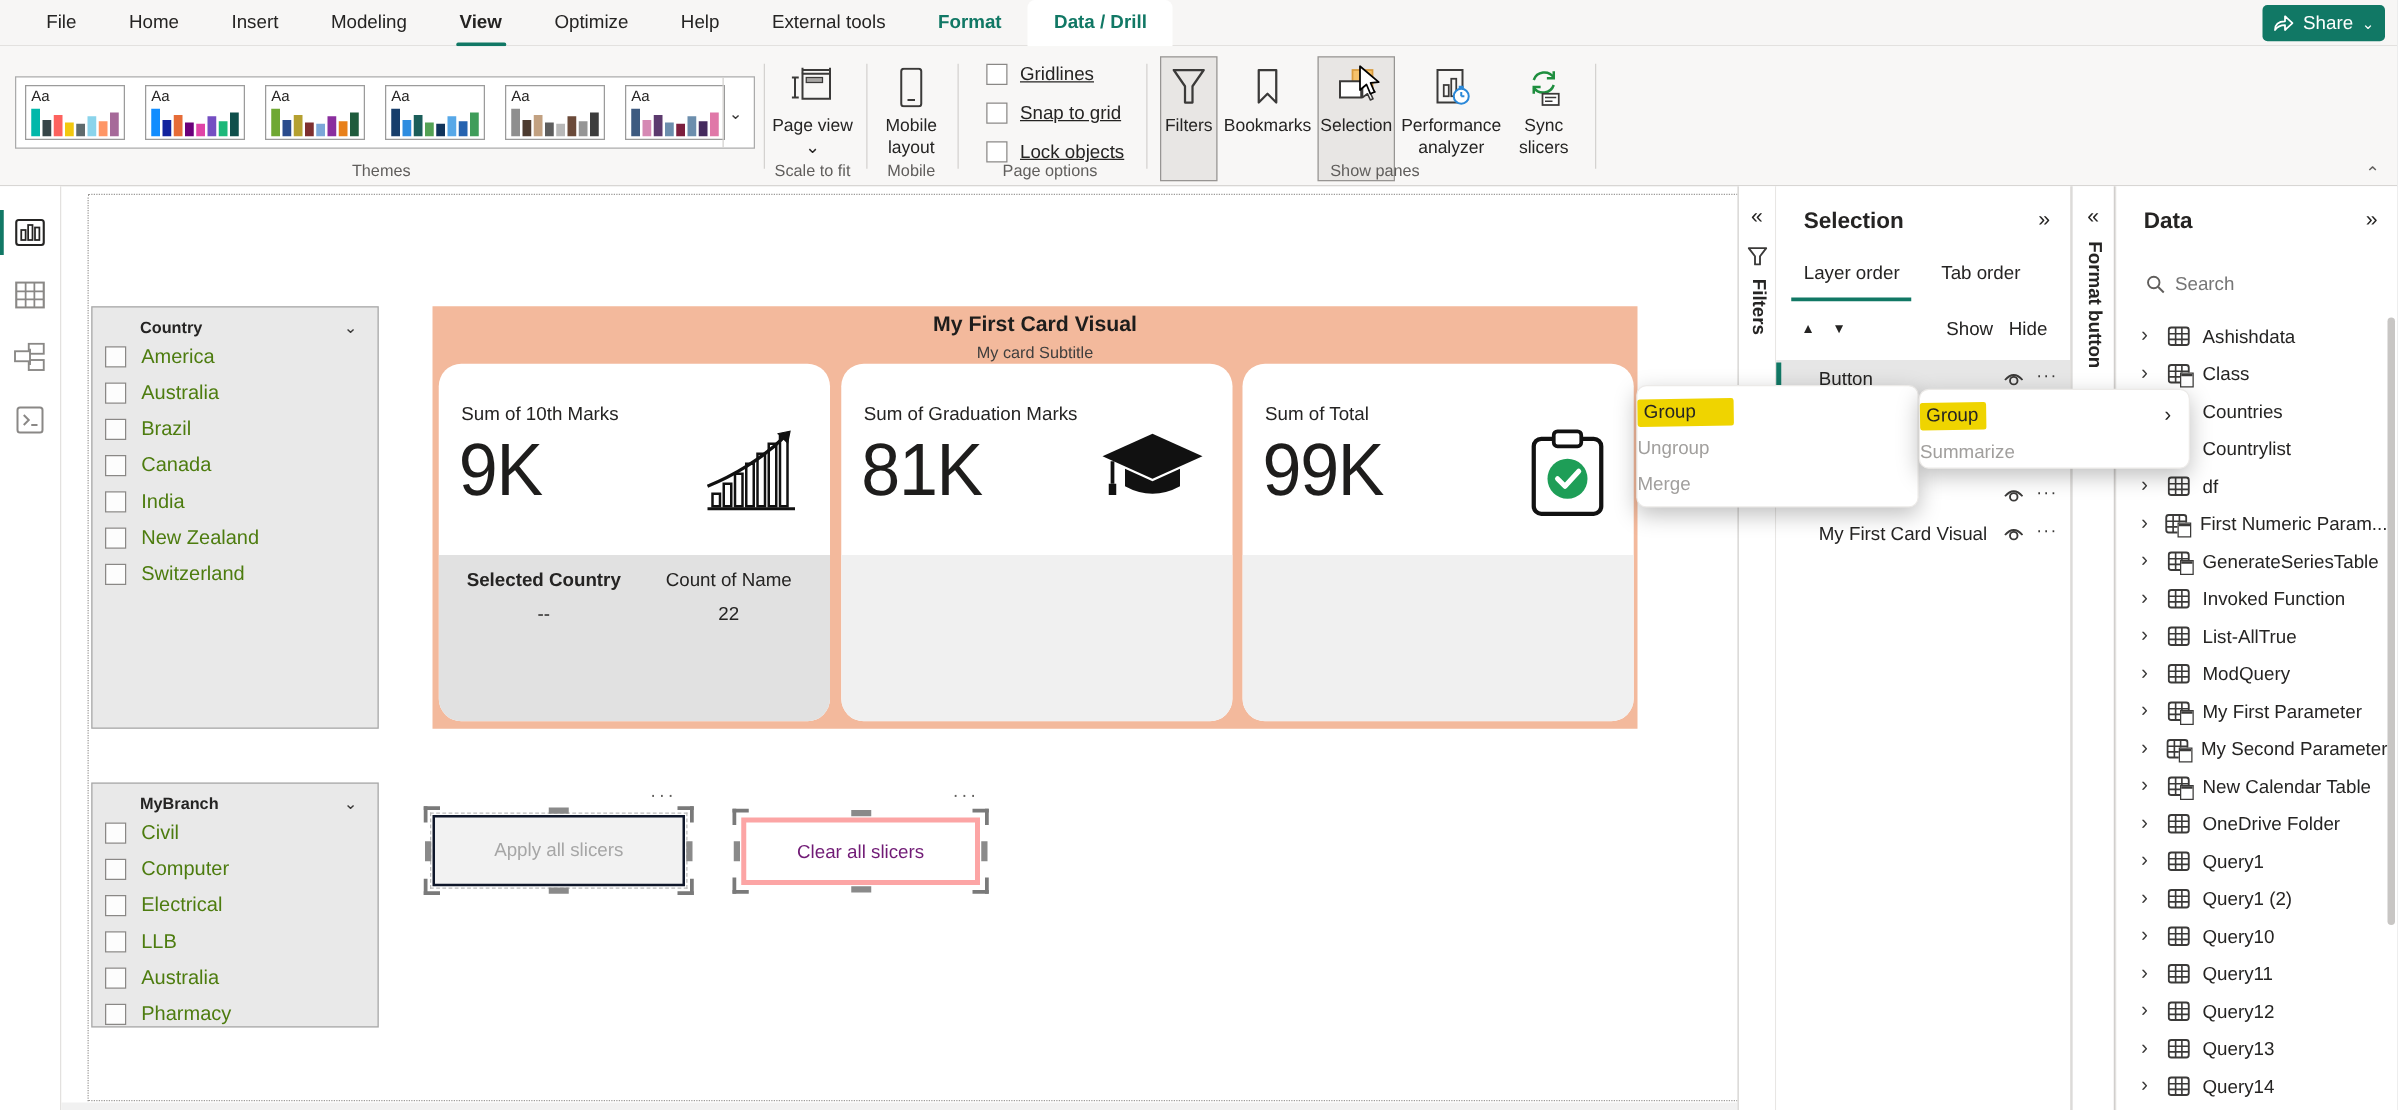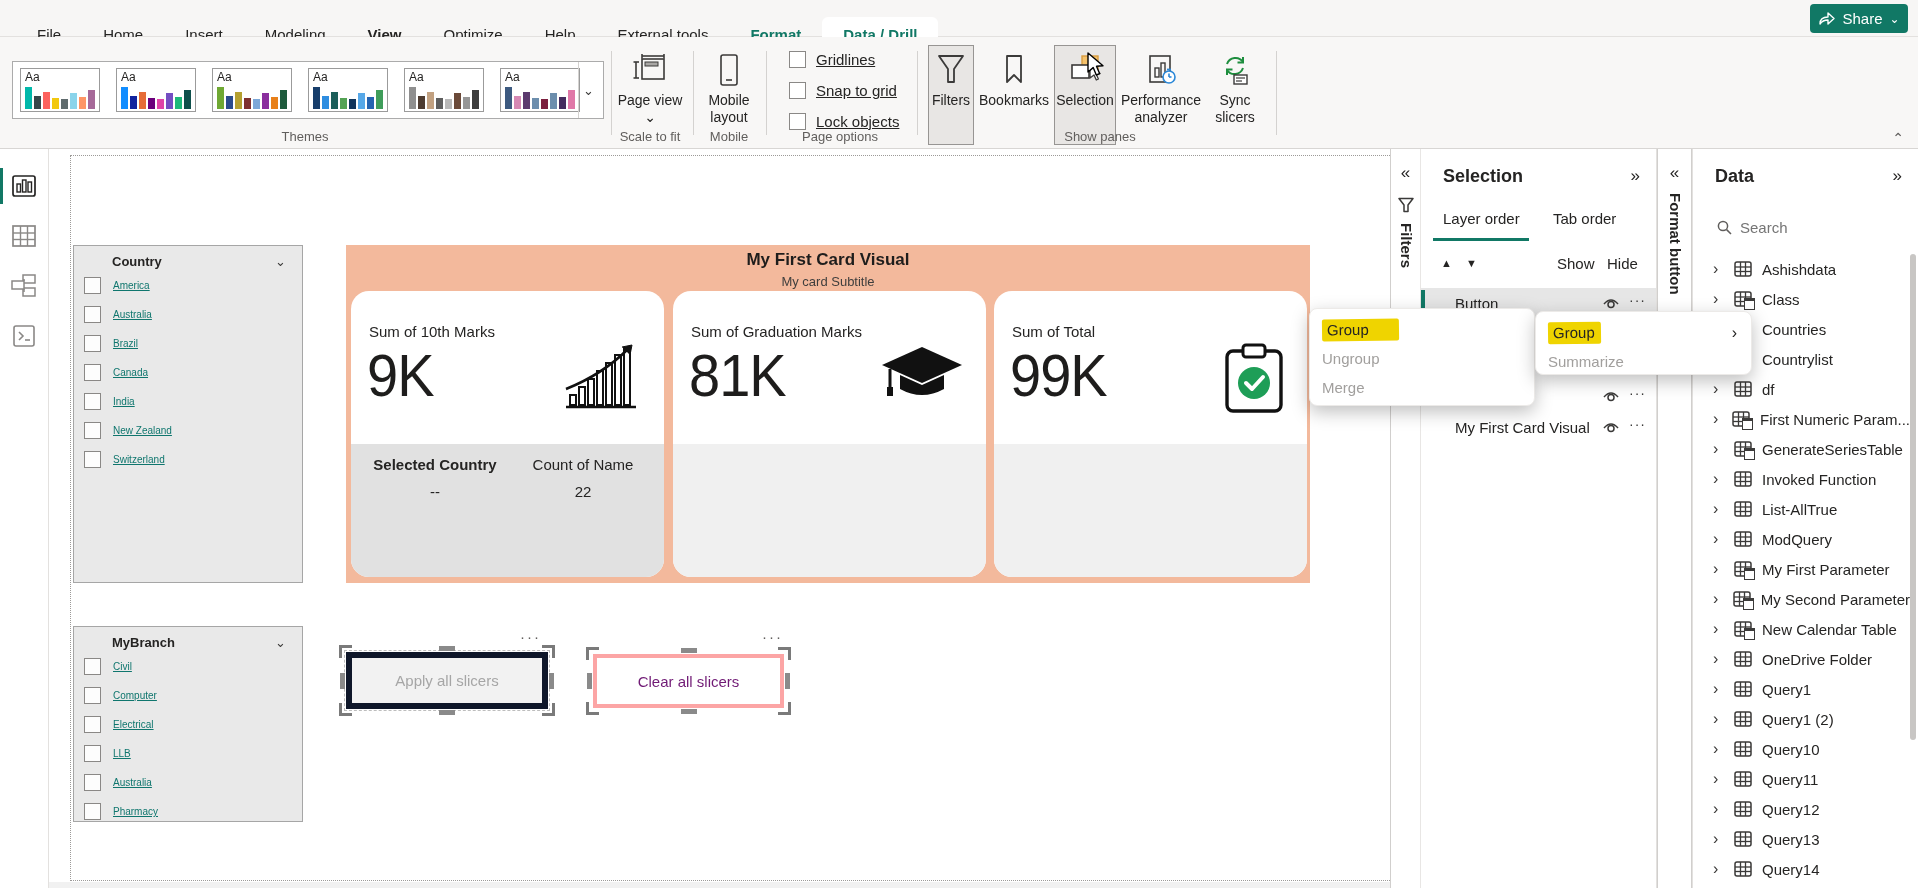--- a/index.html
+++ b/index.html
@@ -2,21 +2,21 @@
 <html><head>
 <meta charset="utf-8">
 <style>
   * { margin:0; padding:0; box-sizing:border-box; }
   html,body { background:#ddd; }
   body { font-family:"Liberation Sans", sans-serif; color:#252423; }
   #app { position:relative; width:1918px; height:888px; background:#fff; overflow:hidden; }
 
   
   .topbar { position:absolute; left:0; top:0; width:1918px; height:37px; background:#F7F6F5; border-bottom:1px solid #E3E1DF; }
-  .menu { position:absolute; left:16px; top:17px; height:37px; display:flex; list-style:none; }
+  .menu { position:absolute; left:16px; top:0; height:37px; display:flex; list-style:none; }
   .menu li { position:relative; padding:0 21px; font-size:15px; line-height:36px; color:#252423; cursor:default; white-space:nowrap; }
   .menu li.active { font-weight:bold; }
   .menu li.active::after { content:""; position:absolute; left:18px; right:18px; bottom:0; height:3px; background:#117865; border-radius:2px; }
   .menu li.accent { color:#117865; font-weight:bold; }
   .menu li.tab-open { background:#fff; border-radius:6px 6px 0 0; }
   .share-btn { position:absolute; right:10px; top:4px; width:98px; height:29px; background:#117865; color:#fff; border:none; border-radius:4px; font-size:15px; display:flex; align-items:center; justify-content:center; gap:7px; font-family:inherit; }
   .share-btn svg { display:block; }
   .share-chev { font-size:12px; line-height:1; }
 
   
@@ -54,40 +54,40 @@
   .page-bottom-border { position:absolute; left:70px; top:880px; width:1320px; height:0; border-top:1px dotted #9C9A98; }
   .hscroll { position:absolute; left:49px; top:882px; width:1341px; height:6px; background:#F1F1F1; }
 
   
   .slicer { position:absolute; background:#E9E9E9; border:1px solid #A6A6A6; }
   .slicer-head { display:flex; justify-content:space-between; align-items:center; padding:8px 10px 2px 10px; }
   .slicer-title { font-size:13px; font-weight:bold; color:#252423;margin-left:28px; }
   .slicer-chev { font-size:13px; color:#3B3A39; cursor:pointer; margin-right:6px; }
   .slicer-item { display:flex; align-items:center; gap:12px; padding:0 0 0 10px; height:29px; cursor:pointer; }
   .slicer-cb { width:17px; height:17px; background:#FDFDFD; border:1px solid #8A8886; flex:none; }
-  .slicer-item span.olabel { font-size:10px; color:#0f766e;text-decoration:underline; }
+  .slicer-item span.olabel { font-size:16px; color:#4d7c0f; }
 
   
   .card-visual { position:absolute; left:346px; top:245px; width:964px; height:338px; background:#F3B99C; }
   .cv-title { text-align:center; font-size:17px; font-weight:bold; padding-top:5px; color:#1E1D1C; }
   .cv-sub { text-align:center; font-size:13px; color:#3F3E3D; padding-top:4px; }
   .cv-card { position:absolute; top:46px; width:313px; height:286px; background:#fff; border-radius:18px; overflow:hidden; }
   .cv-card .clabel { position:absolute; left:18px; top:32px; font-size:15px; color:#252423; }
   .cv-card .cvalue { position:absolute; left:16px; top:50px; font-size:56px; font-weight:400; letter-spacing:-1px; color:#1E1D1C; transform:scaleY(1.06); transform-origin:top left; }
   .cv-card .cicon { position:absolute; right:22px; top:52px; }
   .cv-foot { position:absolute; left:0; right:0; top:153px; bottom:0; background:#F0F0F0; }
   .cv-foot.dark { background:#E1E1E1; }
   .cv-col { position:absolute; top:12px; text-align:center; font-size:15px; }
   .cv-col .fl { display:block; }
   .cv-col .fv { display:block; margin-top:10px; }
 
   
   .act-wrap { position:absolute; }
   .act-btn { position:absolute; inset:0; display:flex; align-items:center; justify-content:center; font-size:15px; font-family:inherit; cursor:pointer; }
-  .act-btn.disabled { background:#F2F2F2; color:#A6A6A6; border:6px solid #0f172a; }
+  .act-btn.disabled { background:#F2F2F2; color:#A6A6A6; border:2px solid #0f172a; }
   .act-btn.solid { background:#fff; color:#701a75; border:4px solid #fca5a5; }
   .marquee { position:absolute; inset:-2px; border:1px dashed #BDBDBD; pointer-events:none; }
   .h { position:absolute; background:transparent; }
   .h.c { width:13px; height:13px; border-color:#7A7A7A; border-style:solid; }
   .h.tl { left:-7px; top:-7px; border-width:3px 0 0 3px; }
   .h.tr { right:-7px; top:-7px; border-width:3px 3px 0 0; }
   .h.bl { left:-7px; bottom:-7px; border-width:0 0 3px 3px; }
   .h.br { right:-7px; bottom:-7px; border-width:0 3px 3px 0; }
   .h.mt { left:50%; top:-6px; width:16px; height:5px; margin-left:-8px; background:#8A8A8A; }
   .h.mb { left:50%; bottom:-6px; width:16px; height:5px; margin-left:-8px; background:#8A8A8A; }
@@ -131,21 +131,21 @@
   .data-row .name { font-size:15px; white-space:nowrap; }
   .tbl-icon { position:relative; width:19px; height:18px; flex:none; }
   .tbl-icon svg { display:block; }
   .tbl-icon.calc::after { content:""; position:absolute; right:-2px; bottom:-2px; width:9px; height:10px; background:#fff; border:1px solid #3B3A39; box-shadow:inset 0 2px 0 #3B3A39; }
   .data-scroll { position:absolute; right:2px; top:105px; width:6px; height:486px; background:#C8C6C4; border-radius:3px; }
 
   
   .ctx-menu { position:absolute; background:#fff; border:1px solid #ECEAE8; border-radius:8px; box-shadow:0 6px 18px rgba(0,0,0,.25); z-index:40; padding:6px 0; }
   .ctx-main { left:1309px; top:308px; width:226px; height:98px; }
   .ctx-sub  { left:1535px; top:311px; width:217px; height:64px; }
-  .ctx-item { position:relative; height:29px; display:flex; align-items:center; padding-left:12px; font-size:15px; color:#252423; cursor:pointer; }
+  .ctx-item { position:relative; height:29px; display:flex; align-items:center; font-size:15px; color:#252423; cursor:pointer; }
   .ctx-item.disabled { color:#A19F9D; }
   .ctx-item .cm-label.hl { background:#EFD400; padding:2px 6px 3px 5px; border-radius:2px; transform:rotate(-0.8deg); }
   .ctx-item .cm-label.hl.tail { padding-right:30px; }
   .ctx-item .sub-chev { position:absolute; right:14px; font-size:16px; color:#252423; display:none; }
   .ctx-item .sub-chev.show { display:block; }
 
   .cursor-arrow { position:absolute; left:1086px; top:52px; z-index:60; pointer-events:none; }
 </style>
 </head>
 <body>

